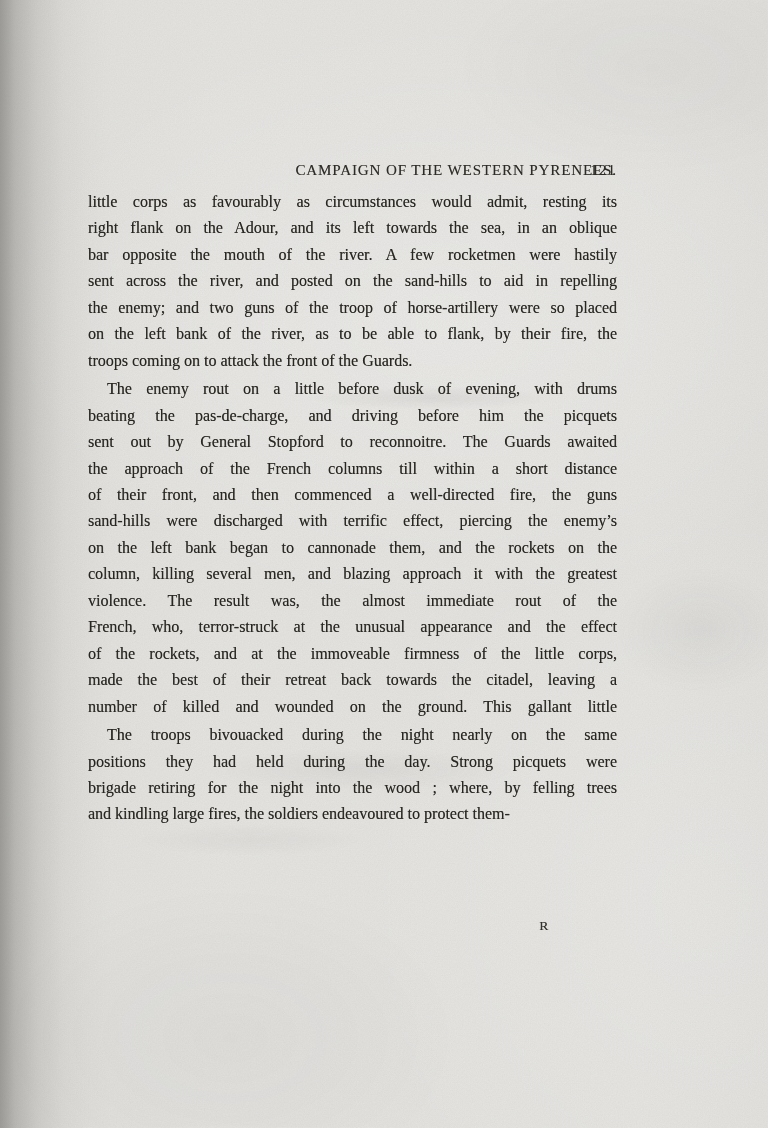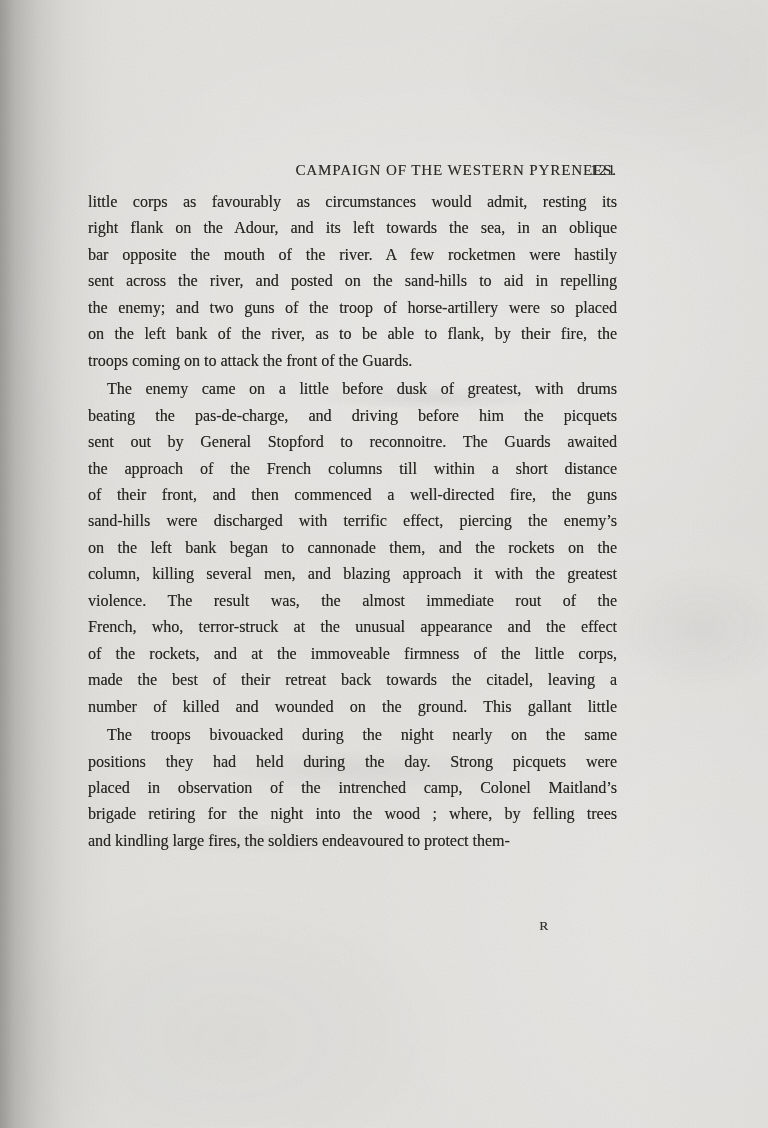--- a/index.html
+++ b/index.html
@@ -94,38 +94,37 @@
       <div class="paragraph">
         <div class="line">little corps as favourably as circumstances would admit, resting its</div>
         <div class="line">right flank on the Adour, and its left towards the sea, in an oblique</div>
         <div class="line">bar opposite the mouth of the river.  A few rocketmen were hastily</div>
         <div class="line">sent across the river, and posted on the sand-hills to aid in repelling</div>
         <div class="line">the enemy; and two guns of the troop of horse-artillery were so placed</div>
         <div class="line">on the left bank of the river, as to be able to flank, by their fire, the</div>
         <div class="line last-line">troops coming on to attack the front of the Guards.</div>
       </div>
       <div class="paragraph indent">
-        <div class="line">The enemy came on a little before dusk of greatest, with drums</div>
+        <div class="line">The enemy rout on a little before dusk of evening, with drums</div>
         <div class="line">beating the pas-de-charge, and driving before him the picquets</div>
         <div class="line">sent out by General Stopford to reconnoitre.  The Guards awaited</div>
         <div class="line">the approach of the French columns till within a short distance</div>
         <div class="line">of their front, and then commenced a well-directed fire, the guns</div>
         <div class="line">sand-hills were discharged with terrific effect, piercing the enemy’s</div>
         <div class="line">on the left bank began to cannonade them, and the rockets on the</div>
         <div class="line">column, killing several men, and blazing approach it with the greatest</div>
         <div class="line">violence.  The result was, the almost immediate rout of the</div>
         <div class="line">French, who, terror-struck at the unusual appearance and the effect</div>
         <div class="line">of the rockets, and at the immoveable firmness of the little corps,</div>
         <div class="line">made the best of their retreat back towards the citadel, leaving a</div>
         <div class="line">number of killed and wounded on the ground.  This gallant little</div>
       </div>
       <div class="paragraph indent">
         <div class="line">The troops bivouacked during the night nearly on the same</div>
         <div class="line">positions they had held during the day.  Strong picquets were</div>
-        <div class="line">placed in observation of the intrenched camp, Colonel Maitland’s</div>
         <div class="line">brigade retiring for the night into the wood ; where, by felling trees</div>
         <div class="line last-line">and kindling large fires, the soldiers endeavoured to protect them-</div>
       </div>
     </div>
 
   <div class="signature-mark">R</div>
 
 </div>
 
 </body></html>

